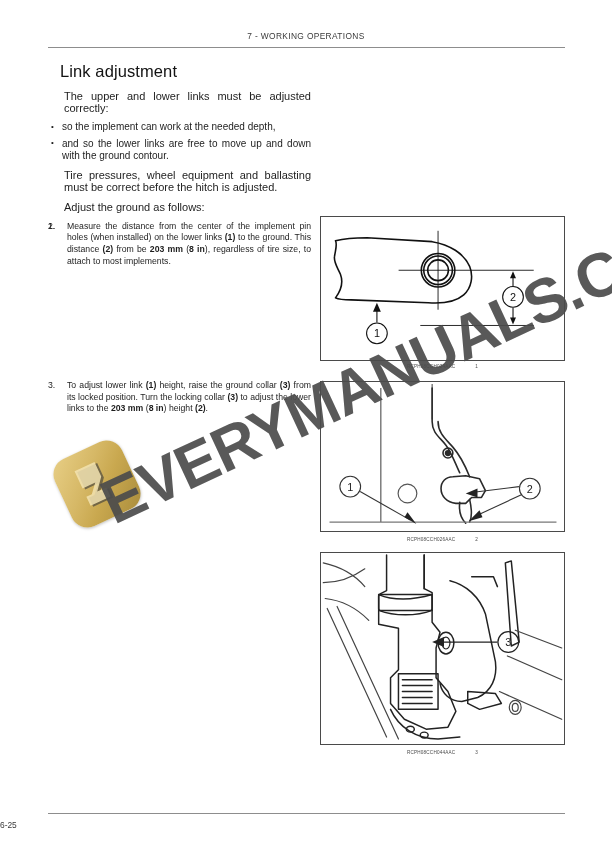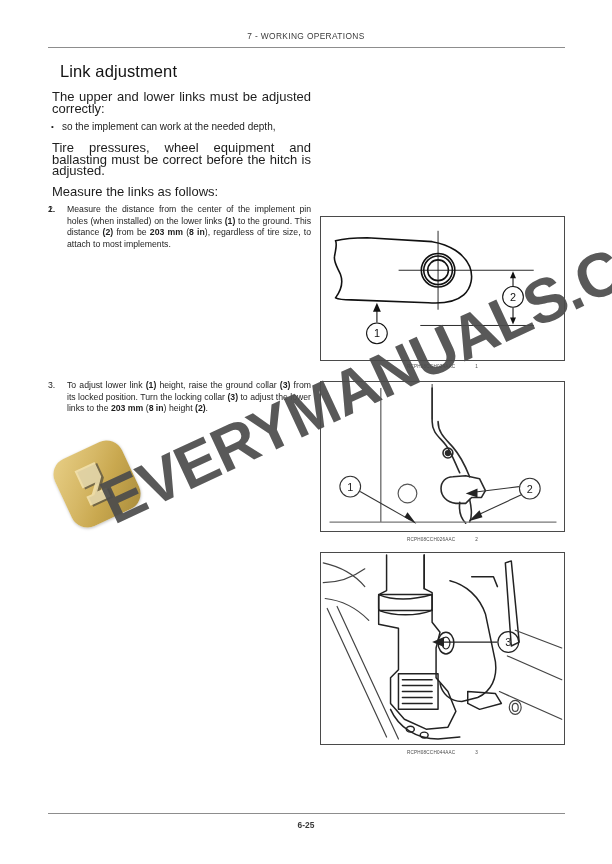--- a/index.html
+++ b/index.html
@@ -49,46 +49,45 @@
     left: 48px;
     width: 517px;
     height: 1.4px;
     background: #8d8d8d;
   }
   .footer-page {
     position: absolute;
     top: 820px;
     left: 0;
     width: 612px;
-    text-align: center;
+    text-align: left;
     font-size: 8.4px;
     color: #3a3a3a;
-    font-weight: bold;
   }
 
   
   .col-left {
     position: absolute;
     left: 48px;
     top: 62px;
     width: 263px;
   }
   .sec-title {
     font-size: 16.5px;
     font-weight: 400;
     color: #131313;
     letter-spacing: 0.1px;
     margin: 0 0 11px 12px;
     line-height: 1.1;
   }
   .para {
-    font-size: 13px;
+    font-size: 11px;
     line-height: 11.6px;
     color: #1d1d1d;
-    margin: 0 0 9px 4px;
+    margin: 0 0 9px 16px;
     text-align: justify;
   }
   .para.tight { margin-bottom: 7px; }
   .para.nogap { margin-bottom: 3px; }
 
   ul.bullets {
     list-style: none;
     margin: 0 0 9px 0;
     padding: 0;
   }
@@ -216,23 +215,24 @@
 <div class="page">
 
   <div class="header-title">7 - WORKING OPERATIONS</div>
   <div class="header-rule"></div>
 
   <div class="col-left">
     <h1 class="sec-title">Link adjustment</h1>
     <p class="para tight">The upper and lower links must be adjusted correctly:</p>
     <ul class="bullets">
       <li>so the implement can work at the needed depth,</li>
+      <li>and so the lower links are free to move up and down with the ground contour.</li>
     </ul>
     <p class="para">Tire pressures, wheel equipment and ballasting must be correct before the hitch is adjusted.</p>
-    <p class="para nogap">Measure the links as follows:</p>
+    <p class="para nogap">Adjust the ground as follows:</p>
     <ol class="steps">
       <li>
         <span class="num">1.</span>
       </li>
       <li>
         <span class="num">2.</span>
         <span class="rich"><span>Measure the distance from the center of the implement pin holes (when installed) on the lower links </span><b>(1)</b><span> to the ground. This distance </span><b>(2)</b><span> from be </span><b>203 mm</b><span> (</span><b>8 in</b><span>), regardless of tire size, to attach to most implements.</span></span>
       </li>
     </ol>
   </div>

